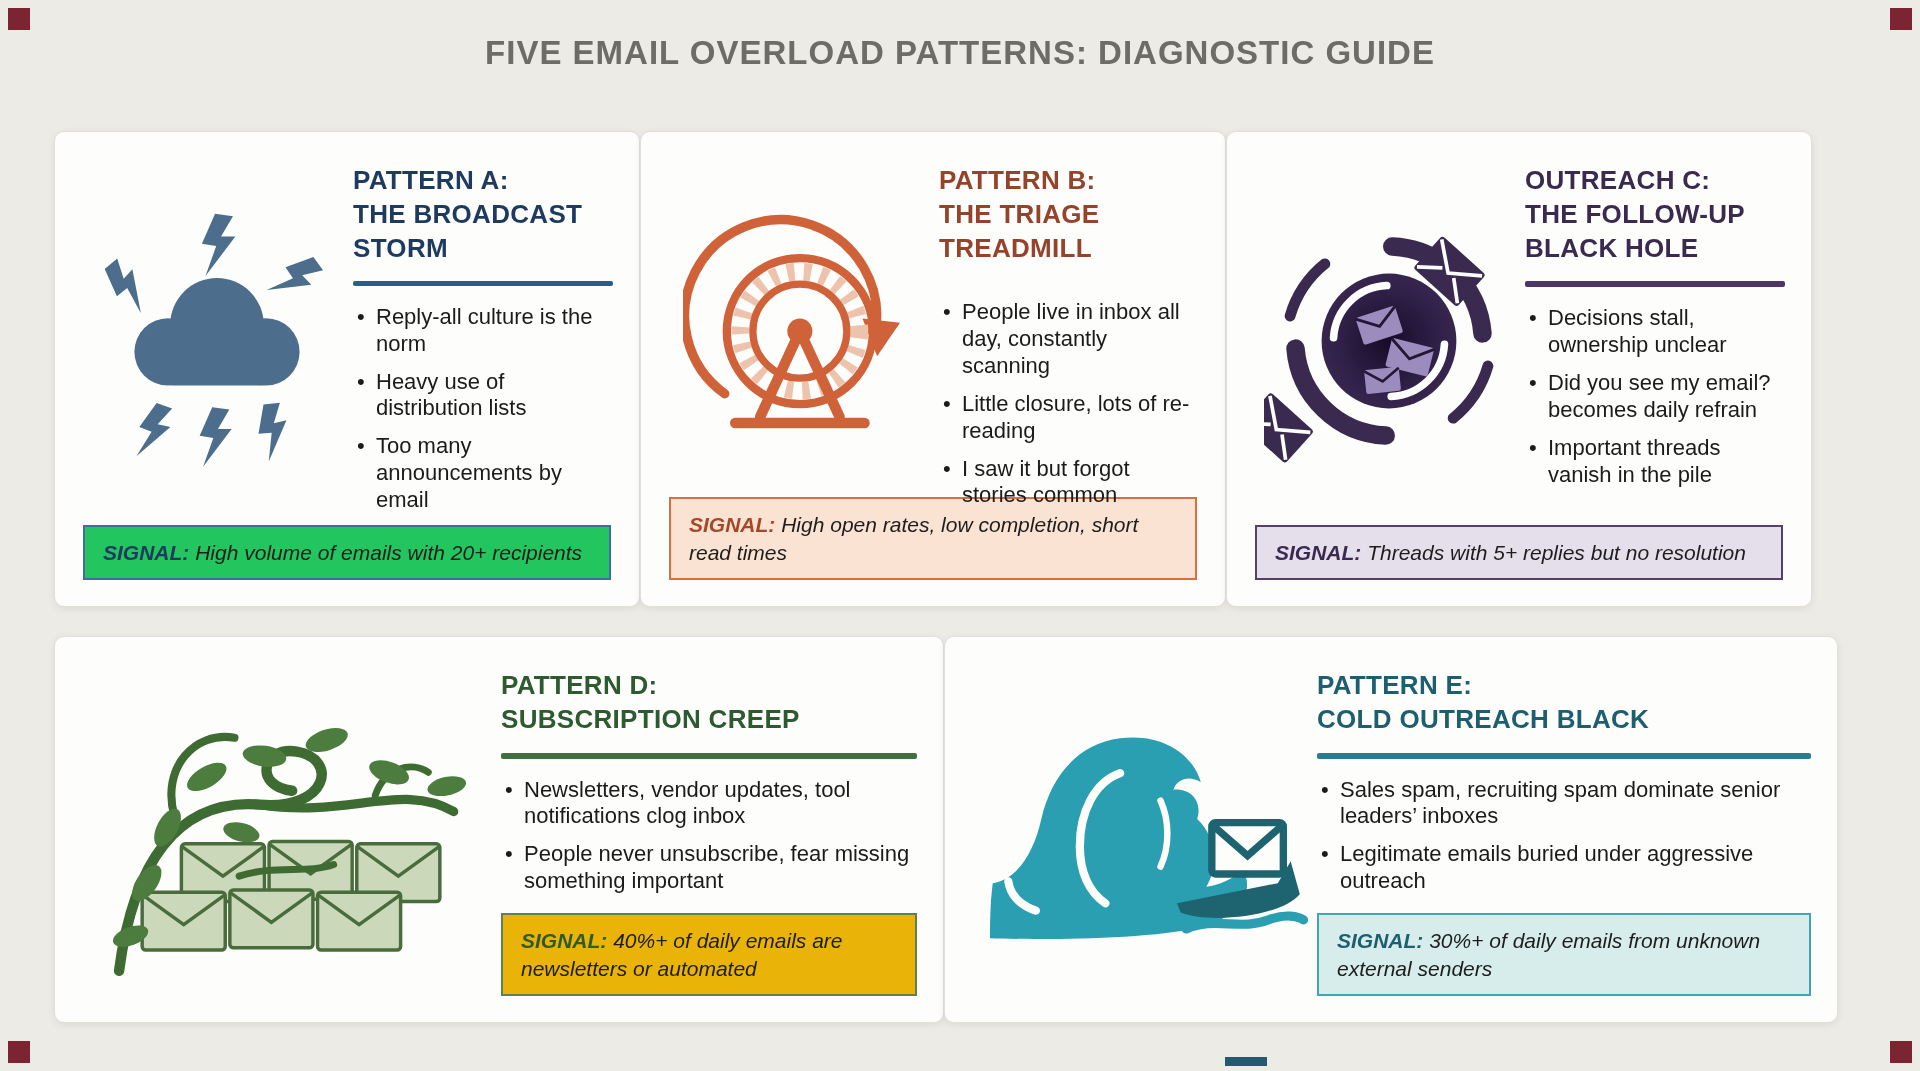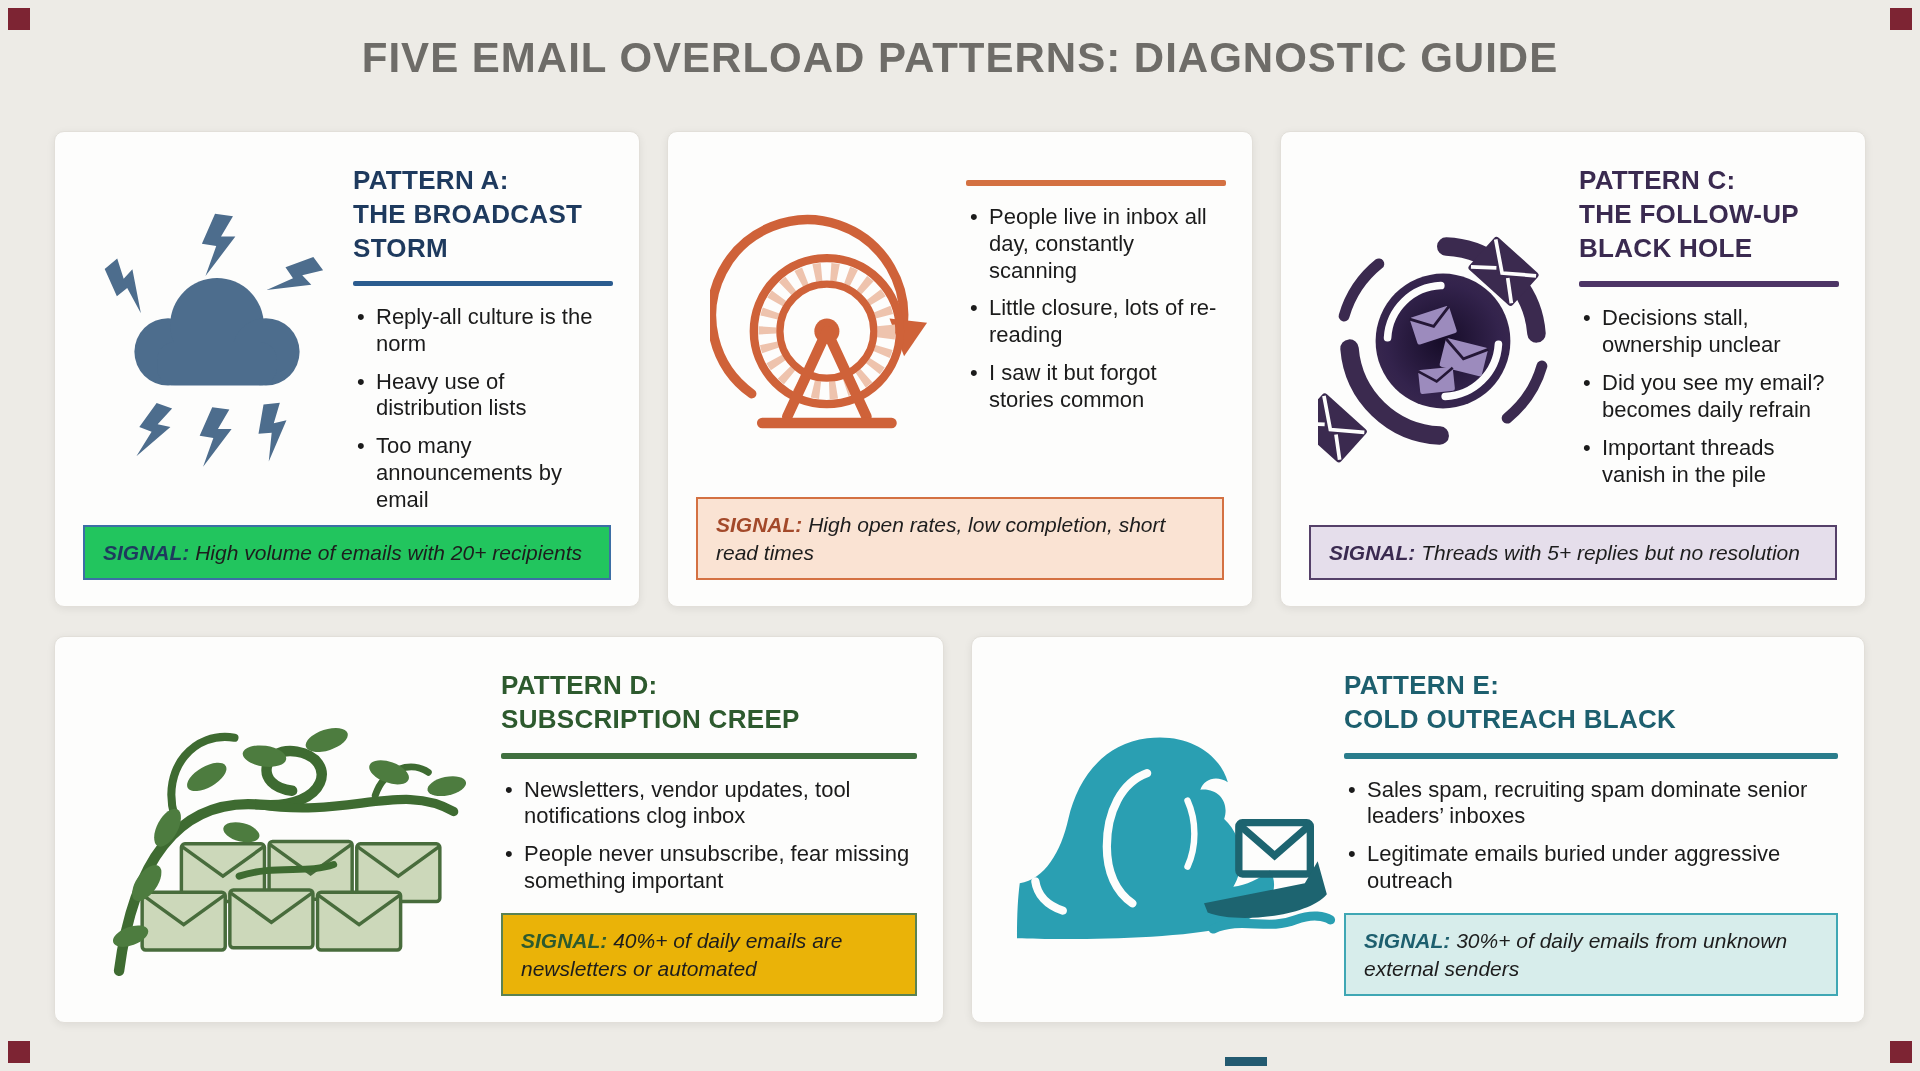--- a/index.html
+++ b/index.html
@@ -2,23 +2,23 @@
 <html><head>
 <meta charset="utf-8">
 <style>
   html,body{margin:0;padding:0;}
   body{font-family:"Liberation Sans",sans-serif;}
   .canvas{position:relative;width:1920px;height:1071px;background:#edebe6;overflow:hidden;}
   .corner{position:absolute;width:22px;height:22px;background:#7d2433;}
   .corner.tl{top:8px;left:8px}.corner.tr{top:8px;right:8px}
   .corner.bl{bottom:8px;left:8px}.corner.br{bottom:8px;right:8px}
   .footer-bar{position:absolute;left:1225px;bottom:5px;width:42px;height:9px;background:#235a70;}
-  .page-title{position:absolute;top:34px;left:0;right:0;text-align:center;font-size:42px;font-weight:bold;
+  .page-title{position:absolute;top:34px;left:0;right:0;text-align:center;font-size:33px;font-weight:bold;
     color:#6e6c68;letter-spacing:1px;margin:0;}
-  .row{position:absolute;left:54px;display:flex;gap:27px;}
+  .row{position:absolute;left:54px;display:flex;}
   .row1{top:131px;}
   .row2{top:636px;}
   .card{background:#fdfdfc;border:1px solid #e2dfd9;border-radius:10px;box-shadow:0 2px 8px rgba(0,0,0,.07);
     display:flex;flex-direction:column;box-sizing:border-box;padding:26px;}
   .row1 .card{width:586px;height:476px;}
   .card-d{width:890px;height:387px;}
   .card-e{width:894px;height:387px;}
   .card-body{display:flex;flex:1;min-height:0;}
   .icon-wrap{display:flex;align-items:center;justify-content:center;flex-shrink:0;}
   .row1 .icon-wrap{width:272px;}
@@ -98,20 +98,24 @@
             <polygon points="172,106 208,110 186,142" fill="var(--icon-c,#cf6239)"></polygon>
             <circle cx="112" cy="118" r="70" stroke="var(--icon-c,#cf6239)" stroke-width="8" fill="none"></circle>
             <circle cx="112" cy="118" r="57" stroke="#eec3ad" stroke-width="17" fill="none" stroke-dasharray="7 9"></circle>
             <circle cx="112" cy="118" r="45" stroke="var(--icon-c,#cf6239)" stroke-width="7" fill="none"></circle>
             <circle cx="112" cy="118" r="12" fill="var(--icon-c,#cf6239)"></circle>
             <path d="M112,118 L74,200 M112,118 L150,200" stroke="var(--icon-c,#cf6239)" stroke-width="10" stroke-linecap="round" fill="none"></path>
             <line x1="50" y1="206" x2="174" y2="206" stroke="var(--icon-c,#cf6239)" stroke-width="10" stroke-linecap="round"></line>
           </svg>
         </div>
         <div class="text-col">
+          <h2 class="card-title" style="color: rgb(150, 67, 43);">
+            <span>PATTERN B:</span><br>
+            <span>THE TRIAGE TREADMILL</span>
+          </h2>
           <div class="divider" style="background-color: rgb(212, 113, 66);"></div>
           <ul class="bullets">
             <li>People live in inbox all day, constantly scanning</li>
             <li>Little closure, lots of re-reading</li>
             <li>I saw it but forgot stories common</li>
           </ul>
         </div>
       </div>
       <div class="signal" style="background-color: rgb(250, 227, 211); border-color: rgb(212, 113, 66);">
         <span class="signal-label" style="color: rgb(163, 73, 42);">SIGNAL:</span>
@@ -158,21 +162,21 @@
               <path d="M2,3 L27,22 L52,3 M2,37 L20,22 M52,37 L34,22" stroke="#fdfdfc" stroke-width="3.4" fill="none"></path>
             </g>
             <g transform="translate(6,162) rotate(42)">
               <rect width="54" height="40" rx="3" fill="var(--icon-c,#3b2a4f)"></rect>
               <path d="M2,3 L27,22 L52,3 M2,37 L20,22 M52,37 L34,22" stroke="#fdfdfc" stroke-width="3.4" fill="none"></path>
             </g>
           </svg>
         </div>
         <div class="text-col">
           <h2 class="card-title" style="color: rgb(58, 42, 80);">
-            <span>PATTERN C:</span><br>
+            <span>OUTREACH C:</span><br>
             <span>THE FOLLOW-UP BLACK HOLE</span>
           </h2>
           <div class="divider" style="background-color: rgb(77, 53, 102);"></div>
           <ul class="bullets">
             <li>Decisions stall, ownership unclear</li>
             <li>Did you see my email? becomes daily refrain</li>
             <li>Important threads vanish in the pile</li>
           </ul>
         </div>
       </div>

